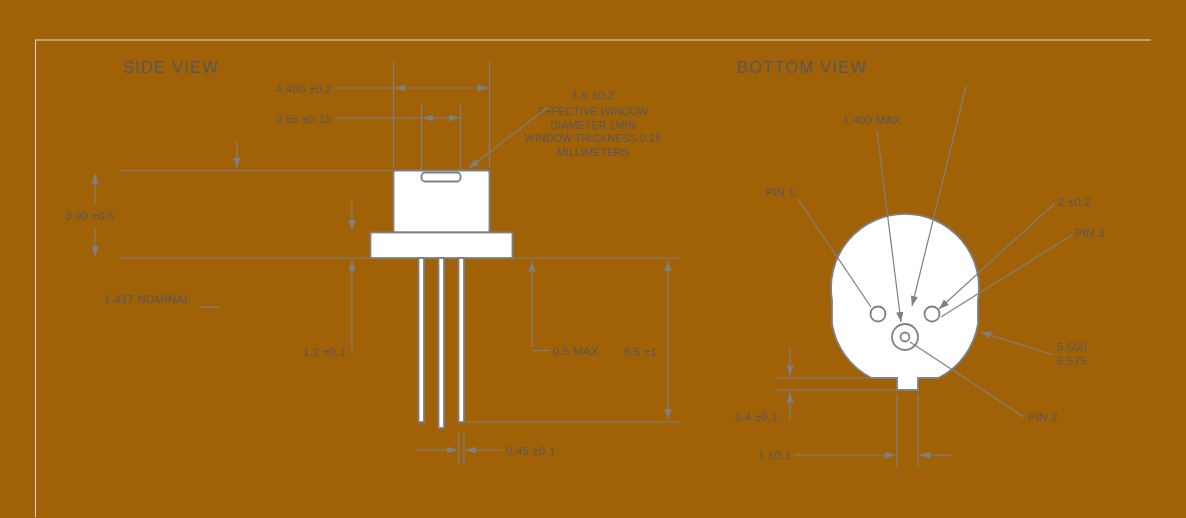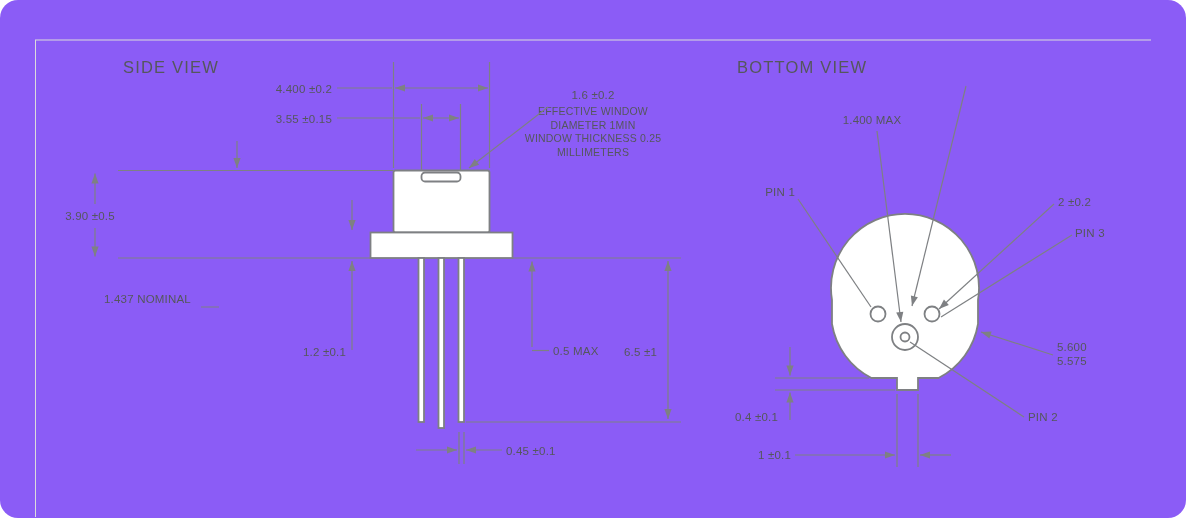--- a/index.html
+++ b/index.html
@@ -1,17 +1,17 @@
 <!DOCTYPE html>
 <html><head>
 <meta charset="utf-8">
 <style>
   html,body{margin:0;padding:0;background:#ffffff;}
-  .sheet{position:relative;width:1186px;height:518px;background:#8b5cf6;
-         font-family:"Liberation Sans",sans-serif;overflow:hidden;border-radius:18px;}
+  .sheet{position:relative;width:1186px;height:518px;background:#a16207;
+         font-family:"Liberation Sans",sans-serif;overflow:hidden;}
   svg{display:block;}
   .shape{stroke:#7e8083;stroke-width:1.8;fill:#ffffff;}
   .ln{stroke:#7e8083;stroke-width:1.2;fill:none;}
   .faint{stroke:#dcdcdc;stroke-width:1;fill:none;}
   text{fill:#55575c;font-family:"Liberation Sans",sans-serif;}
   .title{font-size:16.5px;letter-spacing:1.2px;}
   .dim{font-size:11.5px;letter-spacing:0.2px;}
   .note{font-size:10.5px;letter-spacing:0.2px;}
 </style>
 </head>

